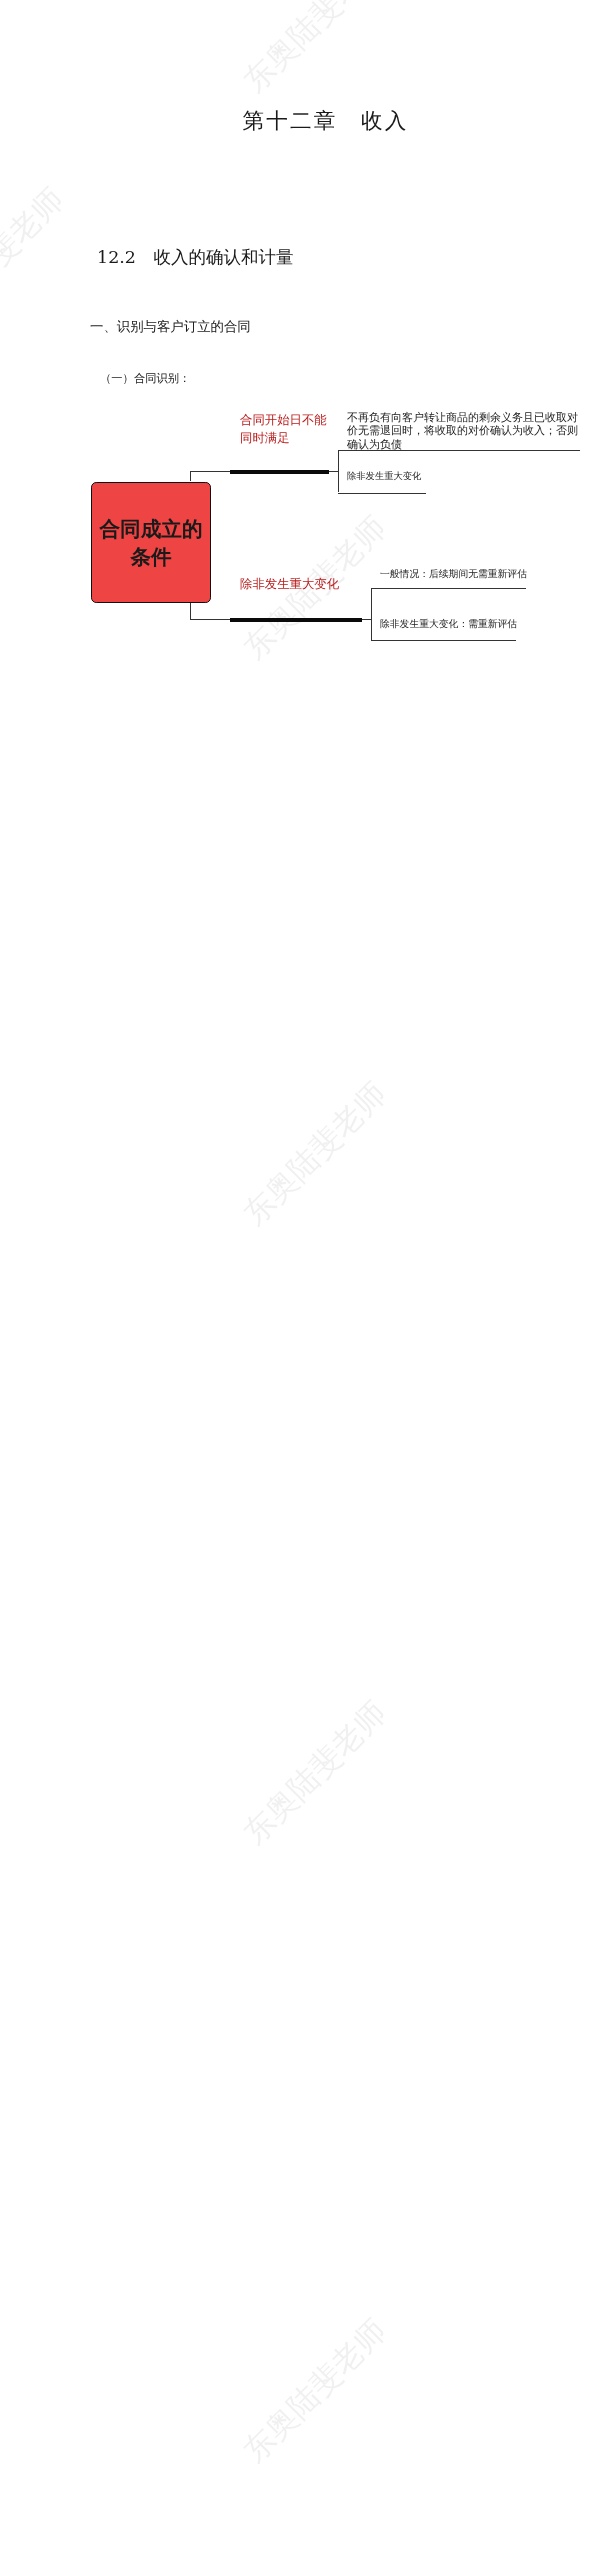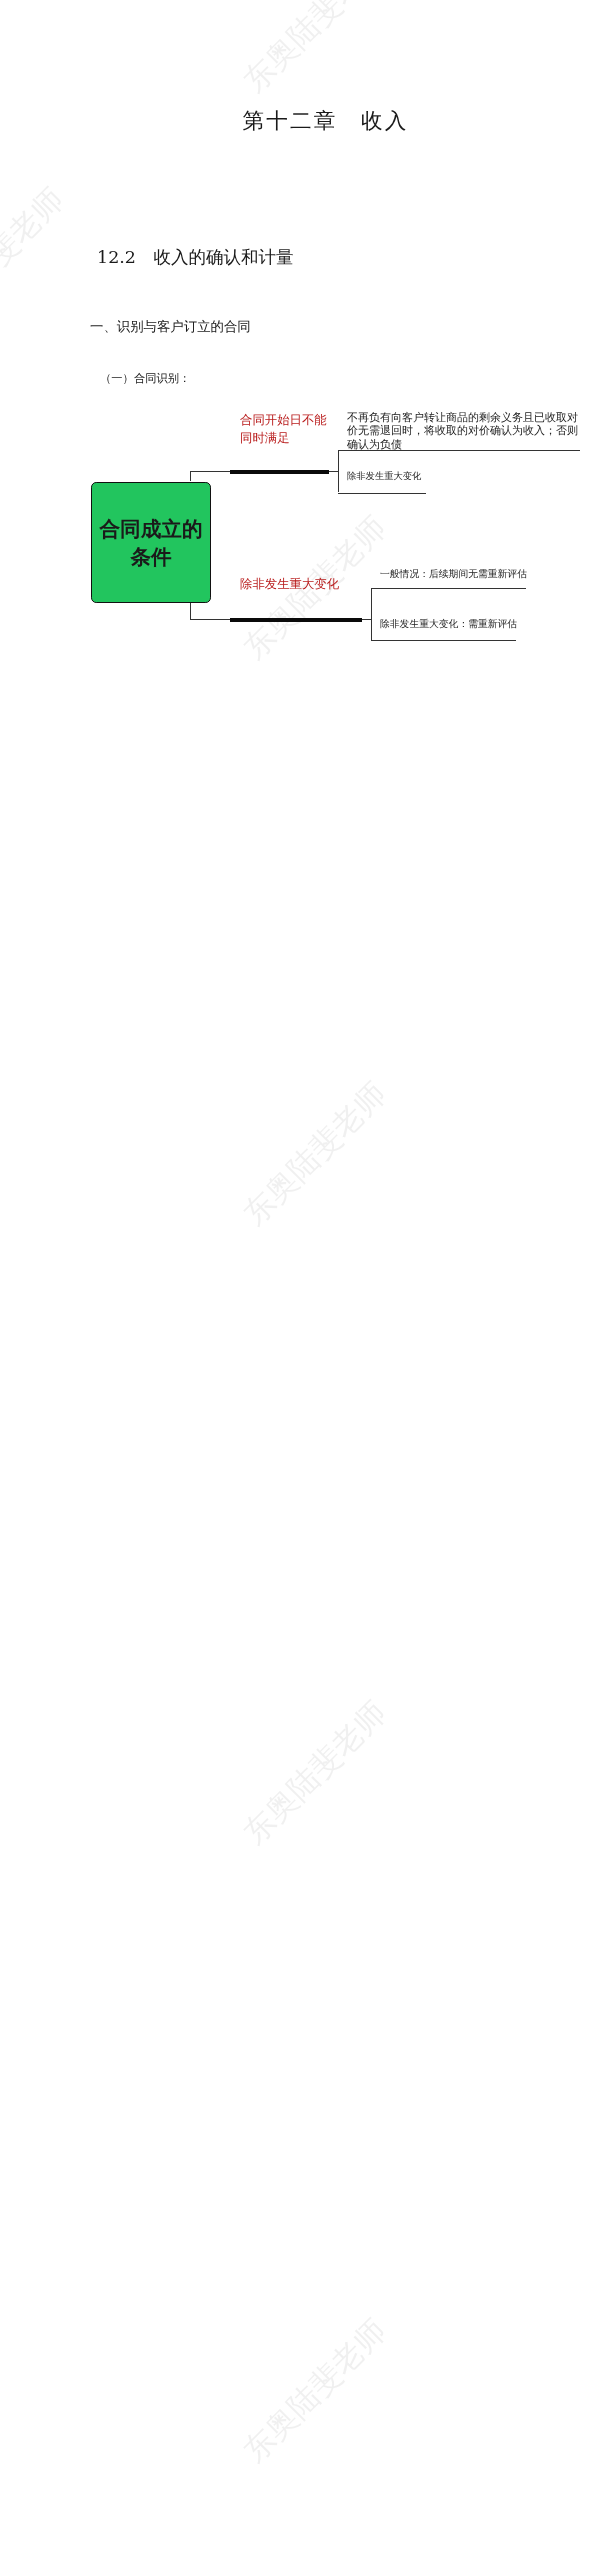--- a/index.html
+++ b/index.html
@@ -5,21 +5,21 @@
   html, body { margin: 0; padding: 0; background: #ffffff; }
   body { width: 611px; height: 4071px; position: relative; overflow: hidden;
          font-family: "DejaVu Sans", "Liberation Sans", sans-serif; color: #1a1a1a; }
   .abs { position: absolute; padding-left: 20px; }
   .serif { font-family: "DejaVu Serif", "Liberation Serif", serif; }
   .chapter-title { left: 0; width: 611px; top: 106px; text-align: center; font-size: 21.6px; letter-spacing: 2.1px; }
   .h-sec { font-size: 17.5px; left: 77px; }
   .h2 { font-size: 13.4px; left: 70px; }
   .h3 { font-size: 11.3px; left: 80px; }
   
-  .mm-root { position: absolute; border: 1.5px solid #111; border-radius: 5.2px; background: #22c55e;
+  .mm-root { position: absolute; border: 1.5px solid #111; border-radius: 5.2px; background: #ef4444;
              display: flex; align-items: center; justify-content: center; text-align: center;
              font-weight: bold; font-size: 20.6px; line-height: 28px; box-sizing: border-box; }
   .mm-t { position: absolute; font-size: 9.3px; line-height: 11.3px; white-space: nowrap; color: #222; }
   .mm-l1 { position: absolute; font-size: 12.4px; line-height: 15.5px; white-space: nowrap; color: #b91c1c; }
   .hl { position: absolute; height: 0.8px; background: #333; }
   .vl { position: absolute; width: 0.8px; background: #333; }
   .bar { position: absolute; height: 4.1px; background: #0a0a0a; }
   
   .wm { position: absolute; font-size: 31px; color: rgba(0,0,0,0.06); transform: rotate(-45deg); white-space: nowrap; pointer-events: none; }
 </style>

